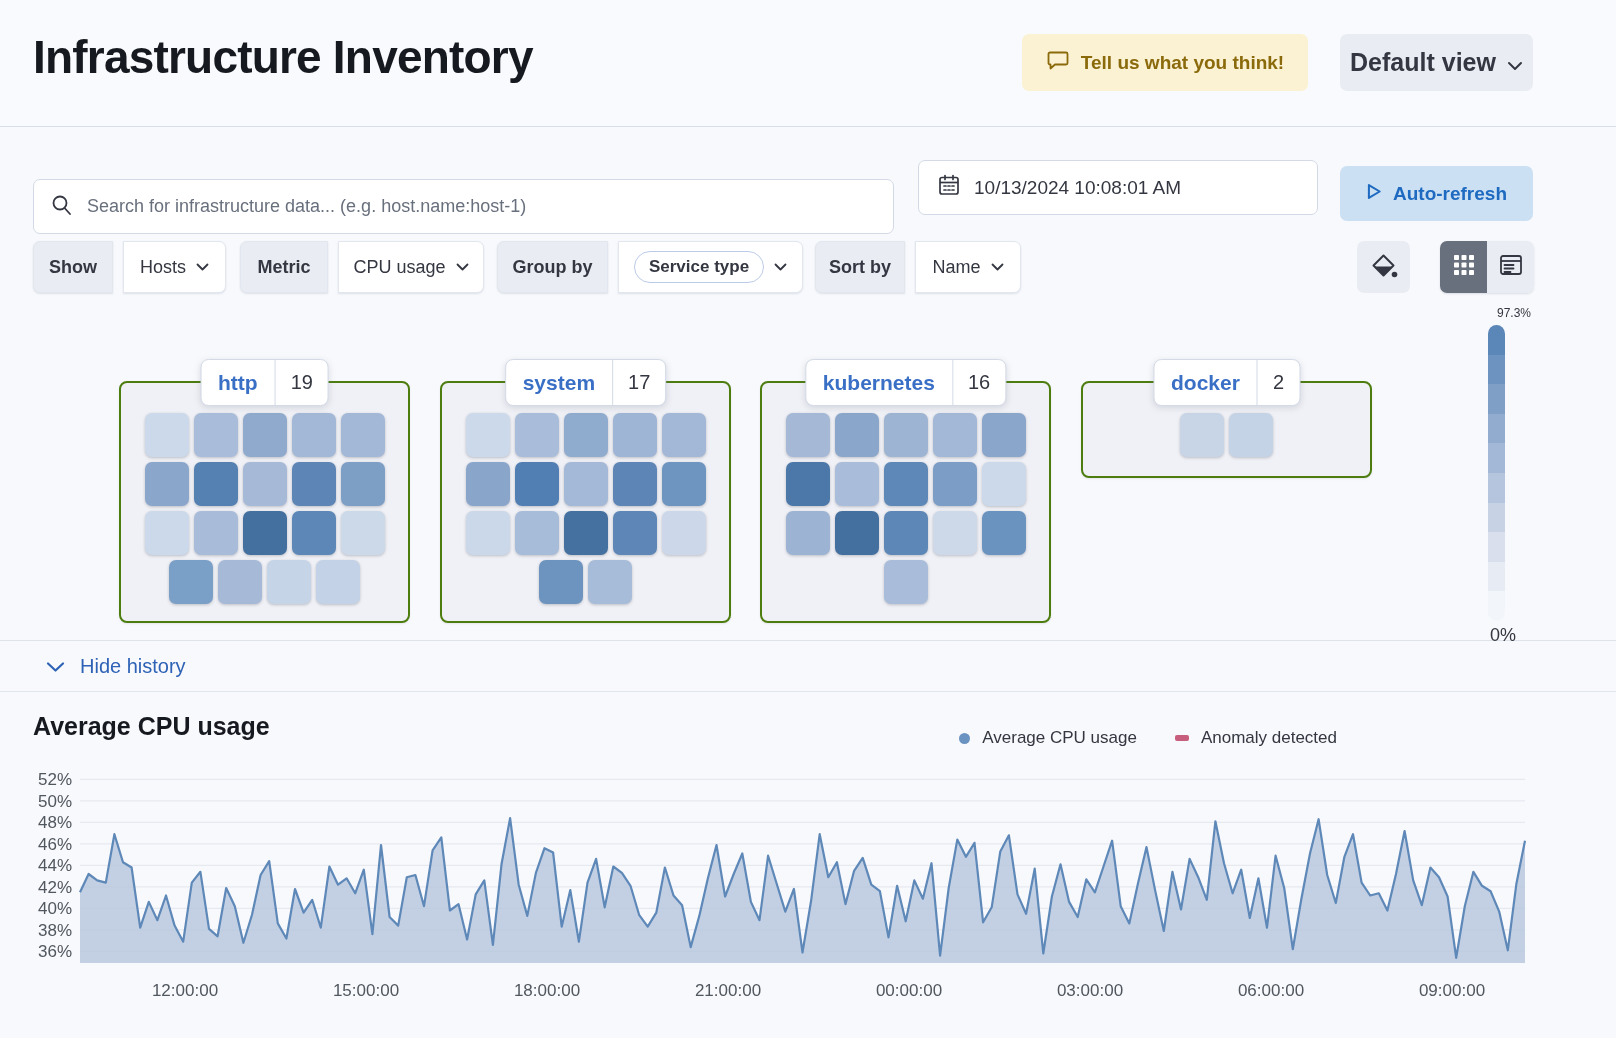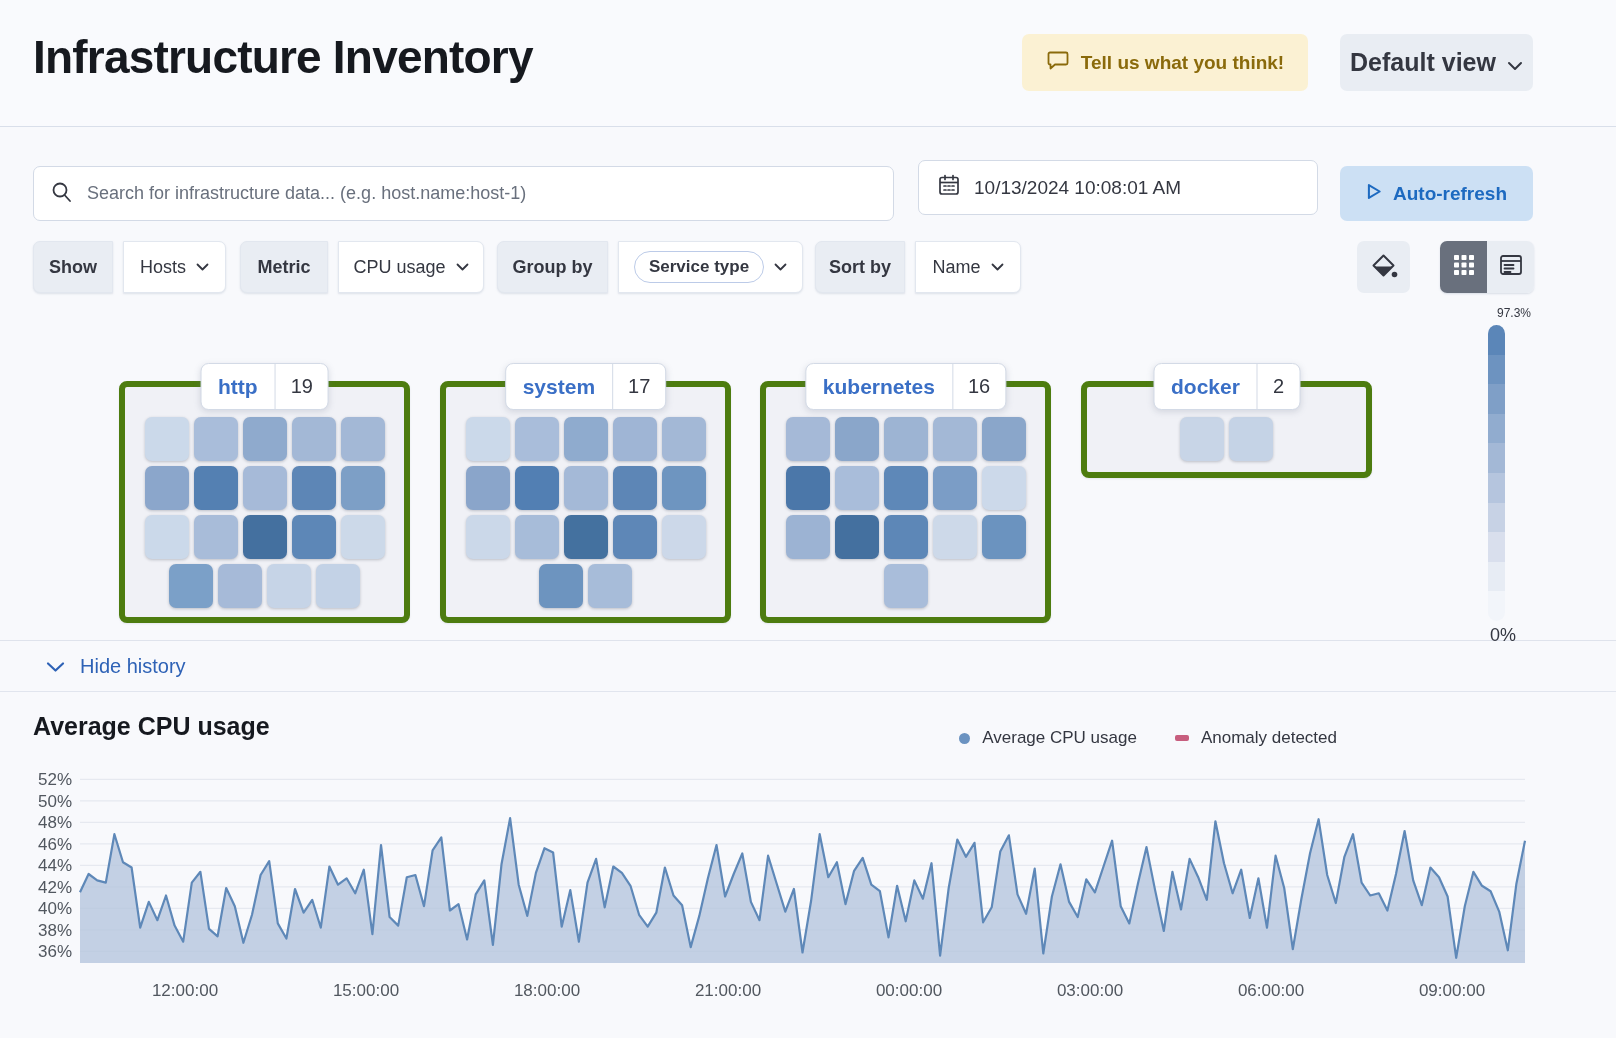--- a/index.html
+++ b/index.html
@@ -8,40 +8,40 @@
   .stage { position:relative; width:1420px; height:1038px; }
 
   
   .header { position:absolute; top:0; left:0; width:1616px; height:127px; background:#f9fafd; border-bottom:1px solid #d9dfea; }
   .page-title { position:absolute; left:33px; top:30px; font-size:46px; font-weight:700; letter-spacing:-0.8px; color:#16191f; }
   .btn { display:flex; align-items:center; justify-content:center; gap:11px; border:none; border-radius:7px; cursor:pointer; font-family:inherit; }
   .feedback-btn { position:absolute; left:1022px; top:34px; width:286px; height:57px; background:#fbf1d3; color:#8a6a0b; font-size:19px; font-weight:700; }
   .view-btn { position:absolute; left:1340px; top:34px; width:193px; height:57px; background:#e9edf3; color:#343741; font-size:25px; font-weight:600; }
 
   
-  .search-box { position:absolute; left:33px; top:166px; width:861px; height:55px; background:#fff; border:1px solid #d3dae6; border-radius:7px; display:flex; align-items:center; padding:4px 16px; gap:13px; }
+  .search-box { position:absolute; left:33px; top:179px; width:861px; height:55px; background:#fff; border:1px solid #d3dae6; border-radius:7px; display:flex; align-items:center; padding:4px 16px; gap:13px; }
   .search-box input { flex:1; border:none; outline:none; font-size:18px; color:#343741; background:transparent; font-family:inherit; }
   .search-box input::placeholder { color:#69707d; }
   .date-box { position:absolute; left:918px; top:160px; width:400px; height:55px; background:#fff; border:1px solid #d3dae6; border-radius:7px; display:flex; align-items:center; padding:0 18px; gap:13px; font-size:19px; color:#343741; cursor:pointer; }
   .refresh-btn { position:absolute; left:1340px; top:166px; width:193px; height:55px; background:#cce0f4; color:#1d6ac0; font-size:19px; font-weight:700; }
 
   
   .fgroup { position:absolute; top:241px; height:52px; display:flex; gap:10px; }
   .fcell { height:52px; display:flex; align-items:center; justify-content:center; gap:10px; font-size:18px; border:1px solid #e2e7ef; box-shadow:0 1px 2px rgba(145,158,181,0.25); }
   .fcell.label { background:#e9edf3; color:#343741; font-weight:600; border-radius:7px 0 0 7px; }
   .fcell.value { background:#ffffff; color:#343741; font-weight:500; border-radius:0 7px 7px 0; cursor:pointer; }
   .pill { border:1px solid #bccbe8; border-radius:16px; padding:5px 14px; font-weight:600; font-size:17px; color:#343741; background:#fff; }
   .iconbtn { position:absolute; top:241px; height:52px; border:none; border-radius:7px; background:#e9edf3; display:flex; align-items:center; justify-content:center; cursor:pointer; }
   .toggle { position:absolute; left:1440px; top:241px; height:52px; width:94px; display:flex; border-radius:7px; overflow:hidden; box-shadow:0 1px 2px rgba(145,158,181,0.3); }
   .toggle > div { width:47px; display:flex; align-items:center; justify-content:center; cursor:pointer; }
   .toggle .on { background:#69707d; }
   .toggle .off { background:#e9edf3; }
 
   
-  .card { position:absolute; top:381px; background:#f0f1f6; border:6px solid #4d7c0f; border-radius:8px; box-shadow:0 1px 2px rgba(152,162,179,0.2); }
+  .card { position:absolute; top:381px; background:#f0f1f6; border:2px solid #4d7c0f; border-radius:8px; box-shadow:0 1px 2px rgba(152,162,179,0.2); }
   .badge { position:absolute; top:-24px; left:50%; transform:translateX(-50%); height:47px; background:#fff; border:1px solid #d3dae6; border-radius:8px; display:flex; align-items:center; box-shadow:0 2px 6px rgba(110,120,140,0.22); cursor:pointer; white-space:nowrap; }
   .badge .gname { padding:0 17px; font-size:21px; font-weight:700; color:#3a6fc6; }
   .badge .gdiv { width:1px; align-self:stretch; background:#d3dae6; }
   .badge .gcount { padding:0 15px; font-size:20px; color:#343741; }
   .tiles { padding-top:30px; }
   .trow { display:flex; justify-content:center; gap:5px; margin-bottom:5px; }
   .tile { width:44px; height:44px; border-radius:7px; box-shadow:0 1px 3px rgba(30,40,60,0.25); cursor:pointer; }
 
   .scale-wrap { position:absolute; left:1455px; top:306px; width:110px; z-index:5; }
   .scale-max { text-align:right; width:76px; font-size:12px; color:#343741; }

